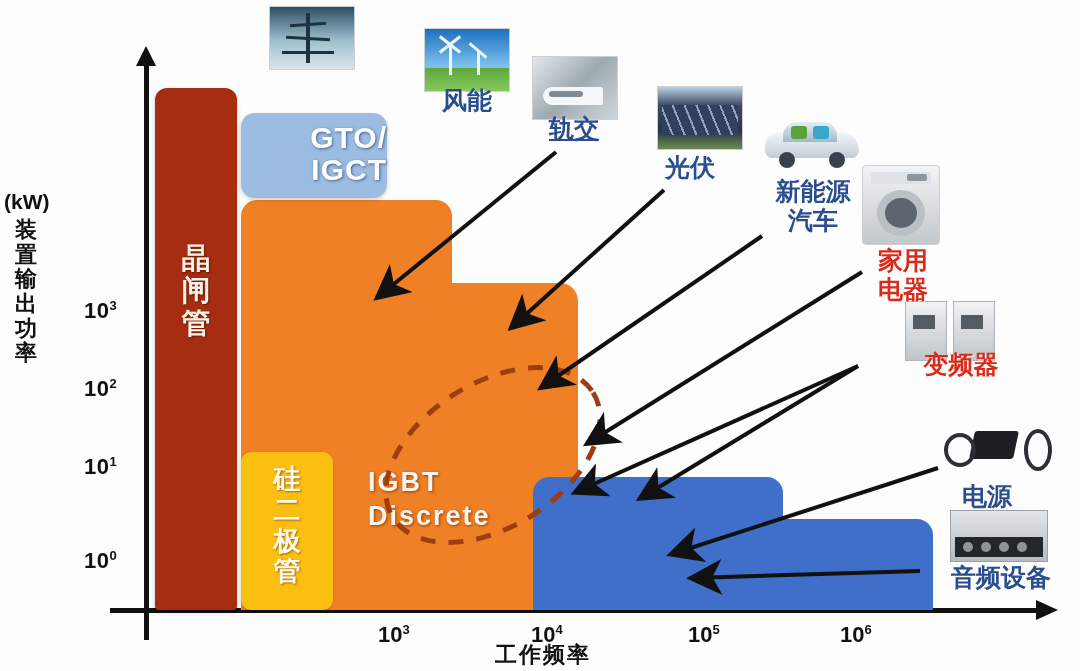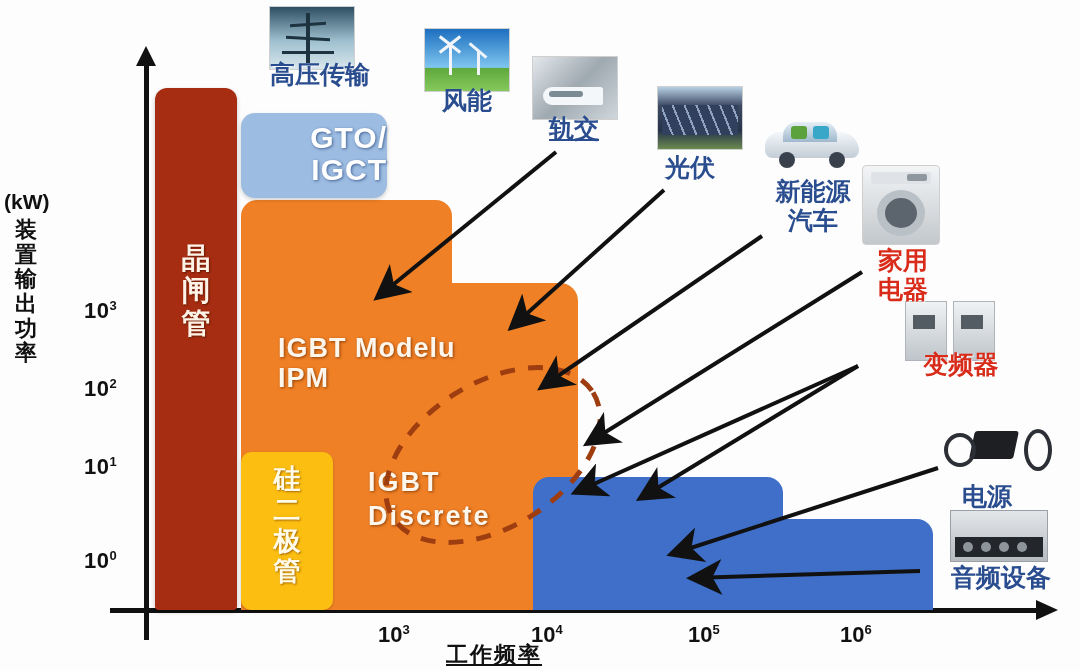--- a/index.html
+++ b/index.html
@@ -16,21 +16,21 @@
   #x-arrow{left:1036px;top:600px;border-top:10px solid transparent;border-bottom:10px solid transparent;border-left:22px solid #111;}
 
   
   .ytick{position:absolute;font-size:22px;font-weight:700;color:#111;letter-spacing:.5px;}
   .ytick sup{font-size:13px;}
   .xtick{position:absolute;font-size:22px;font-weight:700;color:#111;}
   .xtick sup{font-size:13px;}
   #y-unit{position:absolute;left:4px;top:190px;font-size:21px;font-weight:700;color:#111;}
   #y-title{position:absolute;left:12px;top:218px;width:28px;font-size:22px;font-weight:700;
            line-height:1.12;color:#111;text-align:center;}
-  #x-title{position:absolute;left:446px;top:640px;font-size:22px;font-weight:700;color:#111;letter-spacing:2px;text-decoration:underline;}
+  #x-title{position:absolute;left:495px;top:640px;font-size:22px;font-weight:700;color:#111;letter-spacing:2px;}
 
   
   .region{position:absolute;}
   #thyristor{left:155px;top:88px;width:82px;height:522px;background:#a62d11;
              border-radius:12px 12px 4px 4px;box-shadow:0 2px 4px rgba(0,0,0,.22);}
   #thyristor .vtxt{position:absolute;left:0;top:154px;width:82px;text-align:center;
              font-size:29px;font-weight:700;color:#fdf3e6;line-height:1.12;
              text-shadow:1px 1px 2px rgba(90,20,0,.85);}
 
   #gto{left:241px;top:113px;width:146px;height:85px;background:#9cbce2;border-radius:14px;
@@ -141,22 +141,20 @@
 IGCT</div>
   </div>
 
   <div class="region" id="diode">
     <div class="vtxt" style="white-space:pre-line;">硅
 二
 极
 管</div>
   </div>
 
-  <div id="igbt-module-label" style="white-space:pre-line;">IGBT Modelu
-IPM</div>
   <div id="igbt-discrete-label" style="white-space:pre-line;">IGBT
 Discrete</div>
 
   <svg id="ellipse" viewBox="0 0 250 230">
     <ellipse cx="125" cy="115" rx="118" ry="72" transform="rotate(-32 125 115)" fill="none" stroke="#9e3d10" stroke-width="5" stroke-dasharray="15,13" stroke-linecap="butt"></ellipse>
   </svg>
 
   <div class="thumb" style="left:269px;top:6px;width:84px;height:62px;background:linear-gradient(180deg,#2e4f63,#9fc0cf 55%,#d8e6ec);">
     <i style="left:36px;top:6px;width:4px;height:50px;background:#1d3340;"></i>
     <i style="left:20px;top:16px;width:36px;height:3px;background:#1d3340;transform:rotate(-4deg);"></i>
@@ -211,21 +209,20 @@
   </div>
 
   <div class="thumb" style="left:950px;top:510px;width:96px;height:50px;background:linear-gradient(180deg,#e3e6e9,#b6bbc0);border:1px solid #9aa0a5;">
     <i style="left:4px;top:26px;width:88px;height:20px;background:#23262a;"></i>
     <i style="left:12px;top:31px;width:10px;height:10px;border-radius:50%;background:#8d949a;"></i>
     <i style="left:30px;top:31px;width:10px;height:10px;border-radius:50%;background:#8d949a;"></i>
     <i style="left:48px;top:31px;width:10px;height:10px;border-radius:50%;background:#8d949a;"></i>
     <i style="left:66px;top:31px;width:10px;height:10px;border-radius:50%;background:#8d949a;"></i>
   </div>
 
-  <div class="applabel blue-lbl" style="left:255px;top:60px;width:130px;">高压传输</div>
   <div class="applabel blue-lbl" style="left:431px;top:86px;width:72px;">风能</div>
   <div class="applabel blue-lbl" style="left:538px;top:114px;width:72px;text-decoration:underline;">轨交</div>
   <div class="applabel blue-lbl" style="left:654px;top:153px;width:72px;">光伏</div>
   <div class="applabel red-lbl" style="left:868px;top:246px;width:70px;">家用
 电器</div>
   <div class="applabel blue-lbl" style="left:758px;top:177px;width:110px;">新能源
 汽车</div>
   <div class="applabel red-lbl" style="left:906px;top:350px;width:110px;text-align:center;">变频器</div>
   <div class="applabel blue-lbl" style="left:947px;top:482px;width:80px;">电源</div>
   <div class="applabel blue-lbl" style="left:936px;top:563px;width:130px;">音频设备</div>

